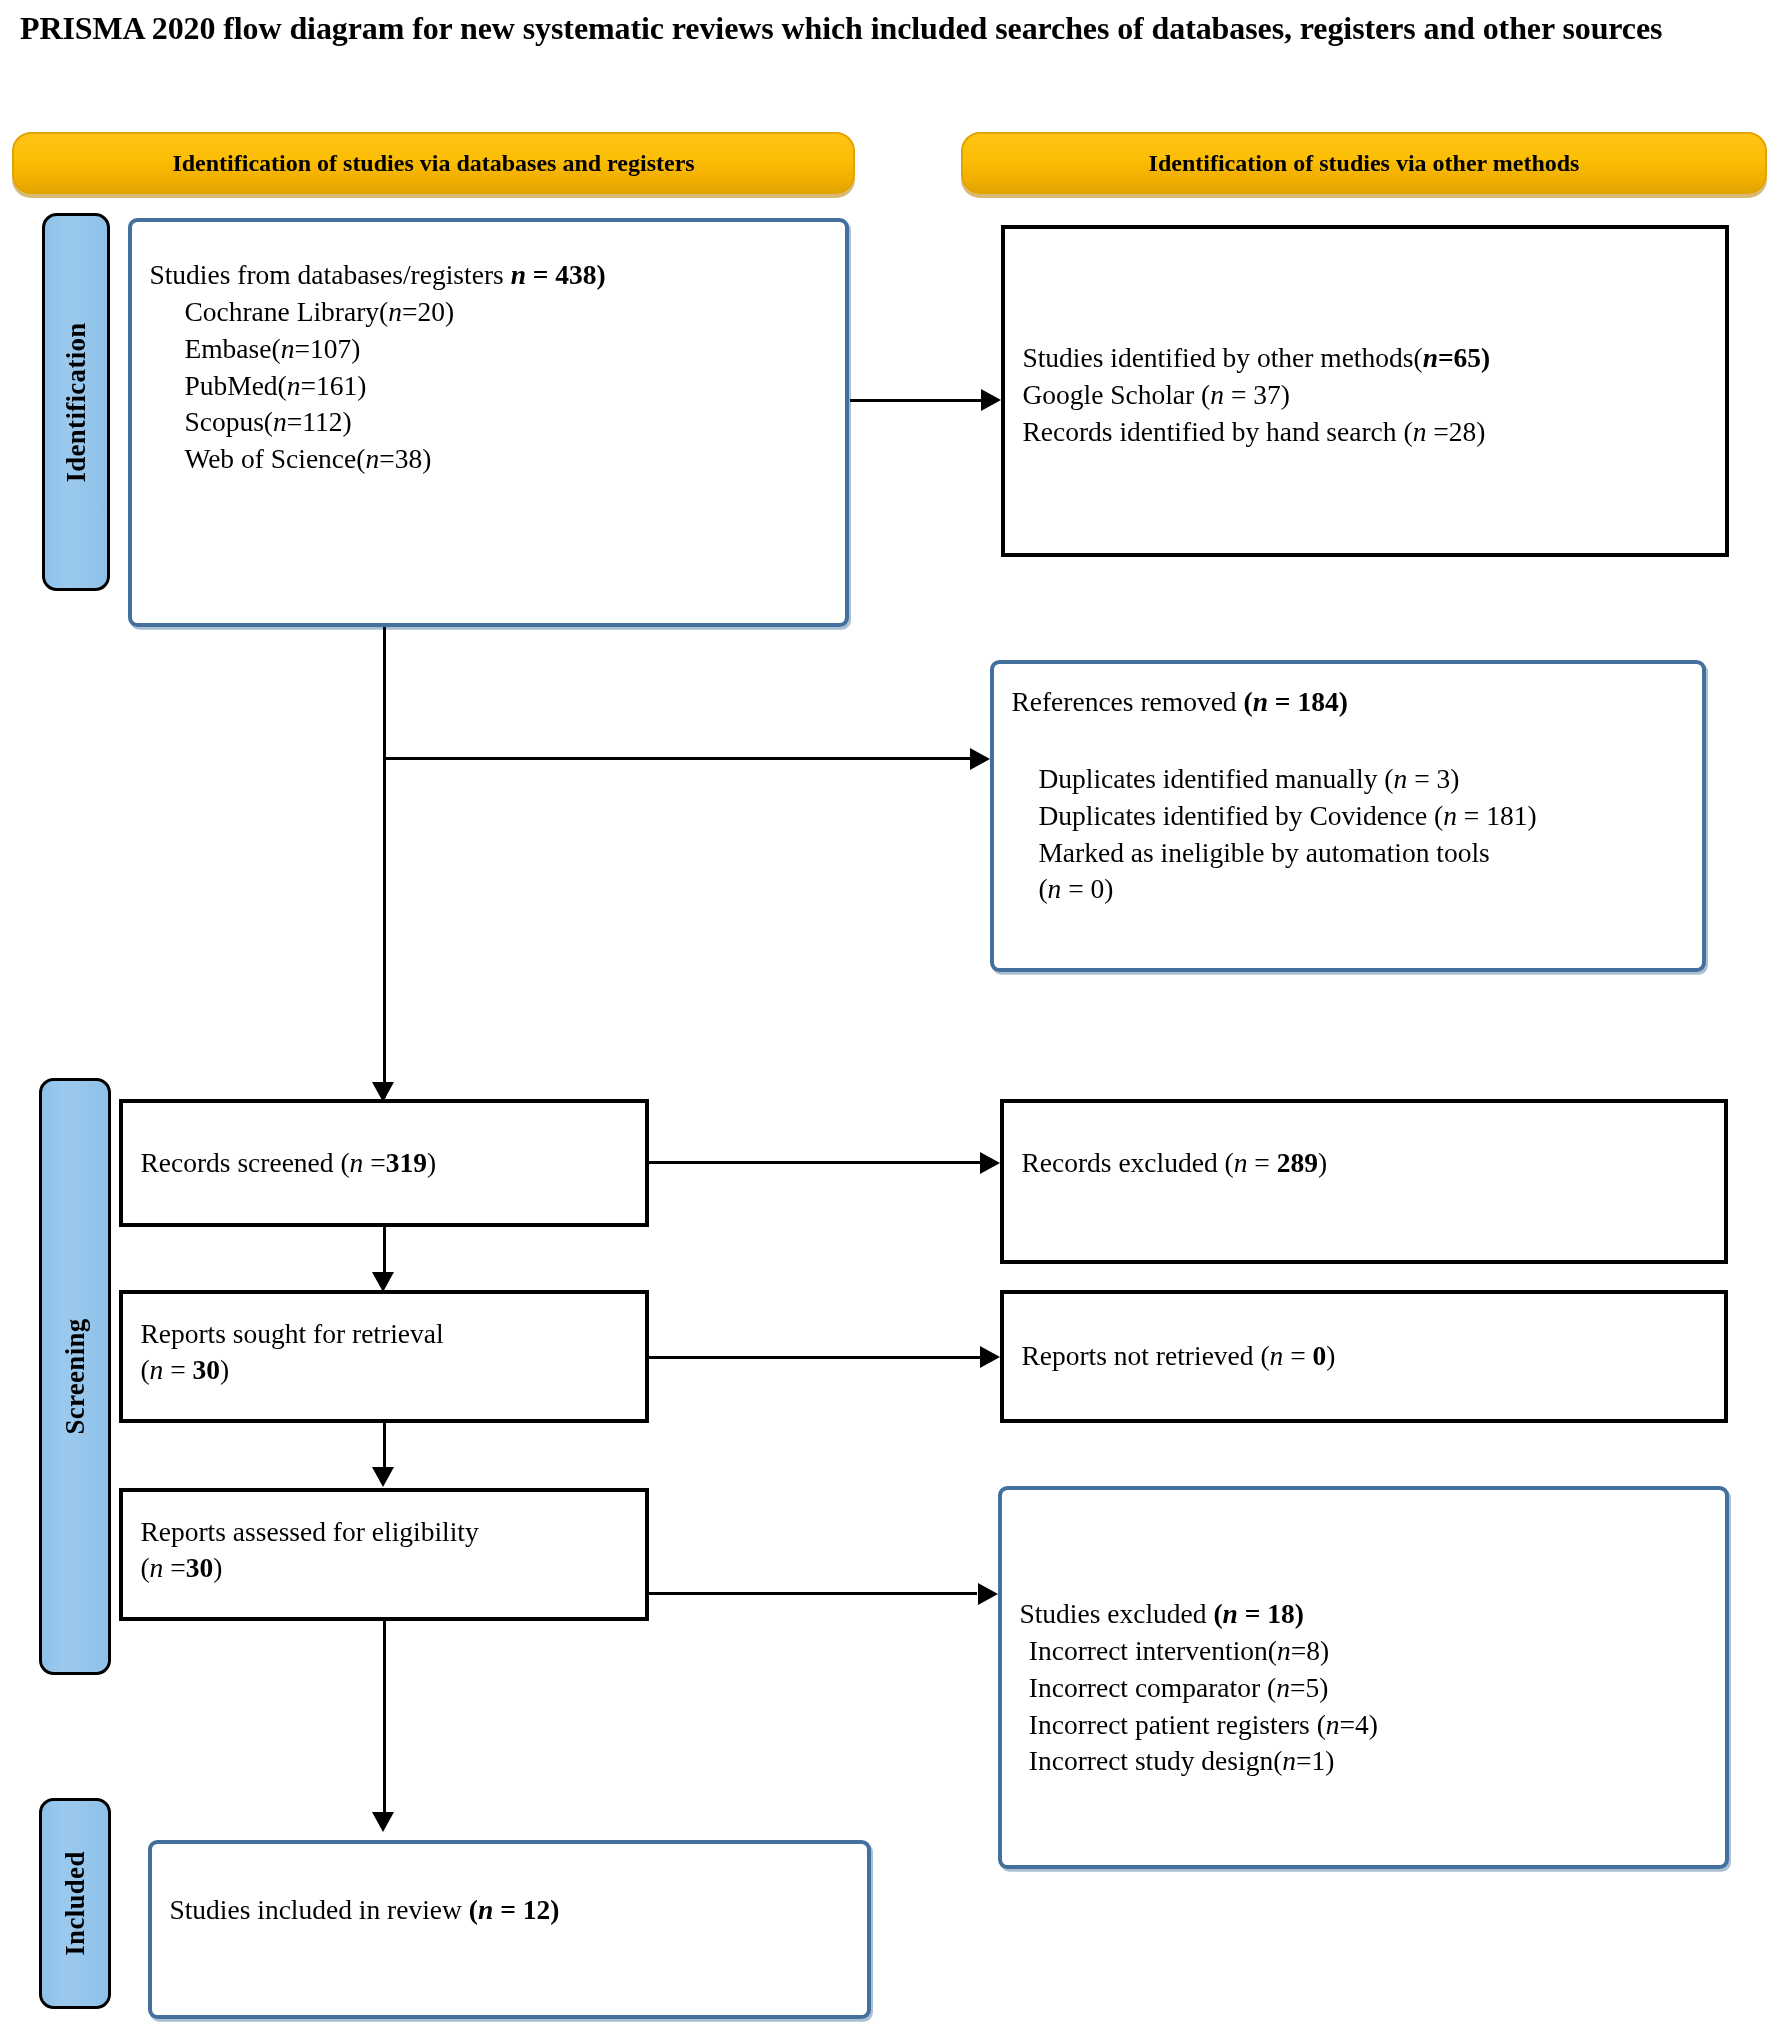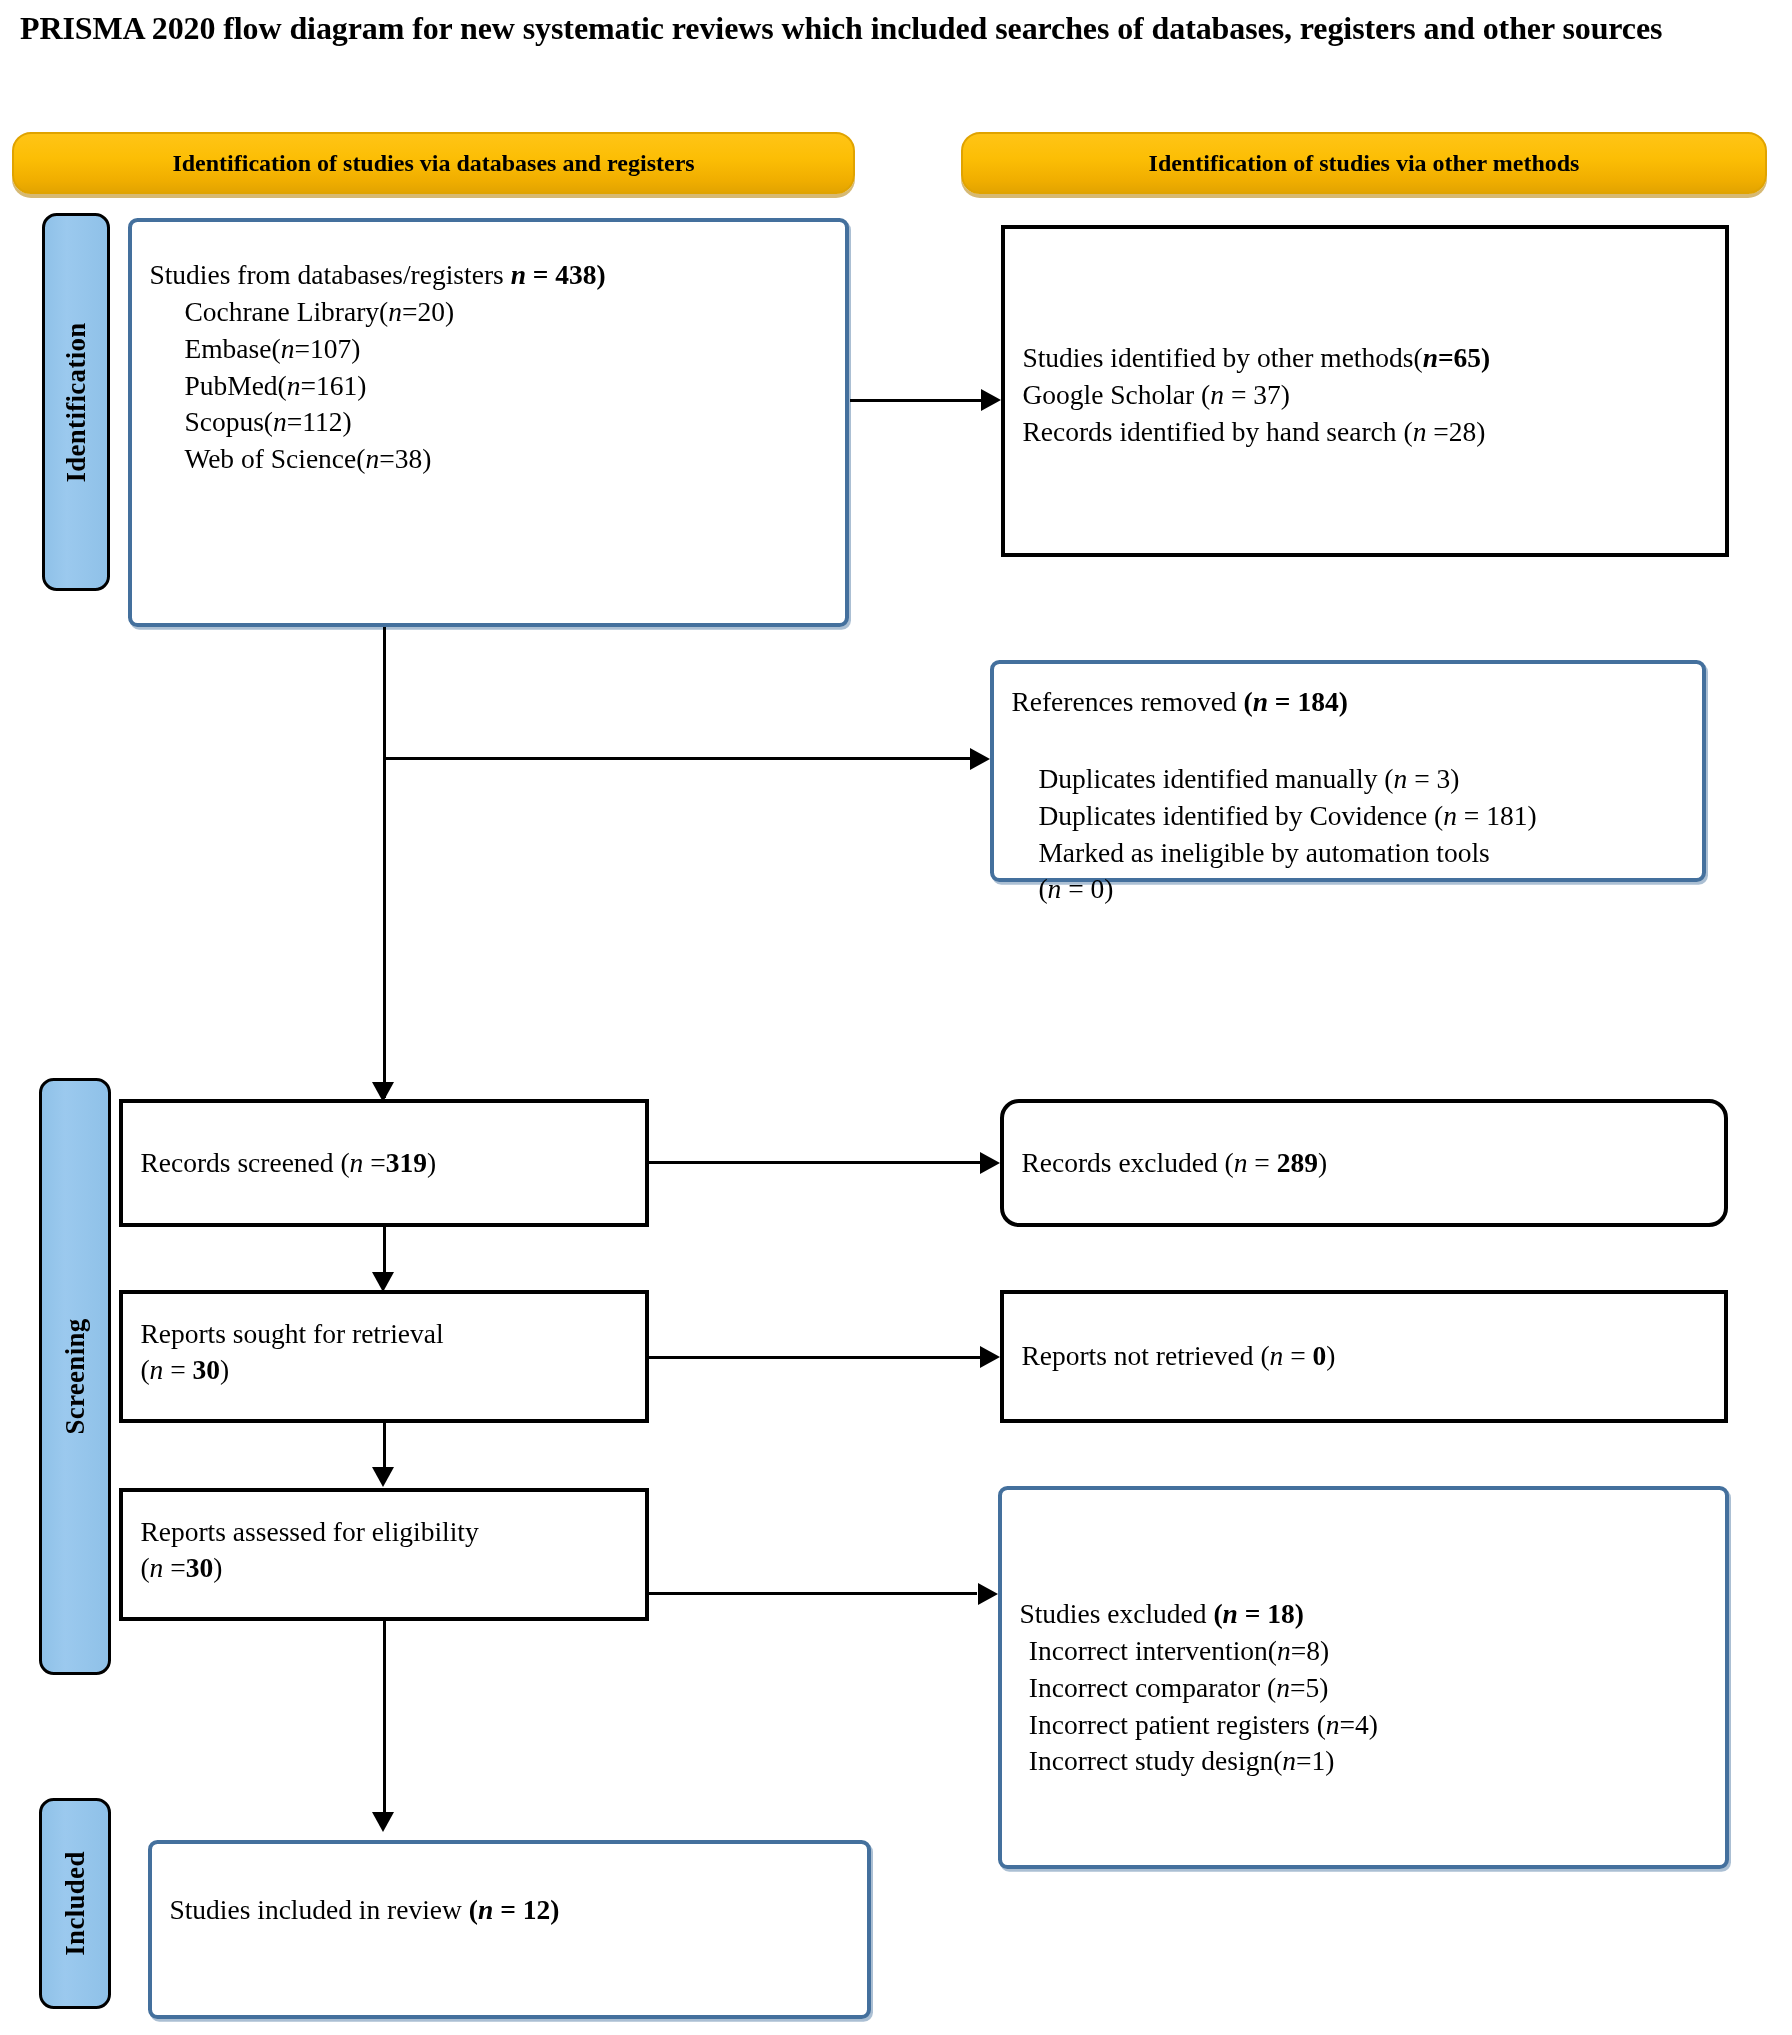--- a/index.html
+++ b/index.html
@@ -172,21 +172,21 @@
       </span>
       <span class="ind2" style="padding-left:0;">
         <span>Google Scholar </span>(<i>n</i> = 37)
       </span>
       <span class="ind2" style="padding-left:0;">
         <span>Records identified by hand search </span>(<i>n</i> =28)
       </span>
     </div>
   </div>
 
-  <div class="box rnd" style="left:990px; top:660px; width:716px; height:222px;">
+  <div class="box rnd" style="left:990px; top:660px; width:716px; height:312px;">
     <div class="txt" style="top:20px;">
       <span>
         <span>References removed </span><b>(<i>n</i> = 184)</b>
       </span>
       <span class="ind" style="padding-left:27px;margin-top:40px;">
         <span>Duplicates identified manually </span>(<i>n</i> = 3)
       </span>
       <span class="ind" style="padding-left:27px;">
         <span>Duplicates identified by Covidence </span>(<i>n</i> = 181)
       </span>
@@ -200,21 +200,21 @@
   </div>
 
   <div class="box sq" style="left:119px; top:1099px; width:530px; height:128px;">
     <div class="txt" style="top:42px;">
       <span>
         <span>Records screened </span>(<i>n</i> =<b>319</b>)
       </span>
     </div>
   </div>
 
-  <div class="box sq" style="left:1000px; top:1099px; width:728px; height:128px;border-radius:19px;">
+  <div class="box sq" style="left:1000px; top:1099px; width:728px; height:165px;">
     <div class="txt" style="top:42px;">
       <span>
         <span>Records excluded </span>(<i>n</i> = <b>289</b>)
       </span>
     </div>
   </div>
 
   <div class="box sq" style="left:119px; top:1290px; width:530px; height:133px;">
     <div class="txt" style="top:21.5px;">
       <span>Reports sought for retrieval</span>

